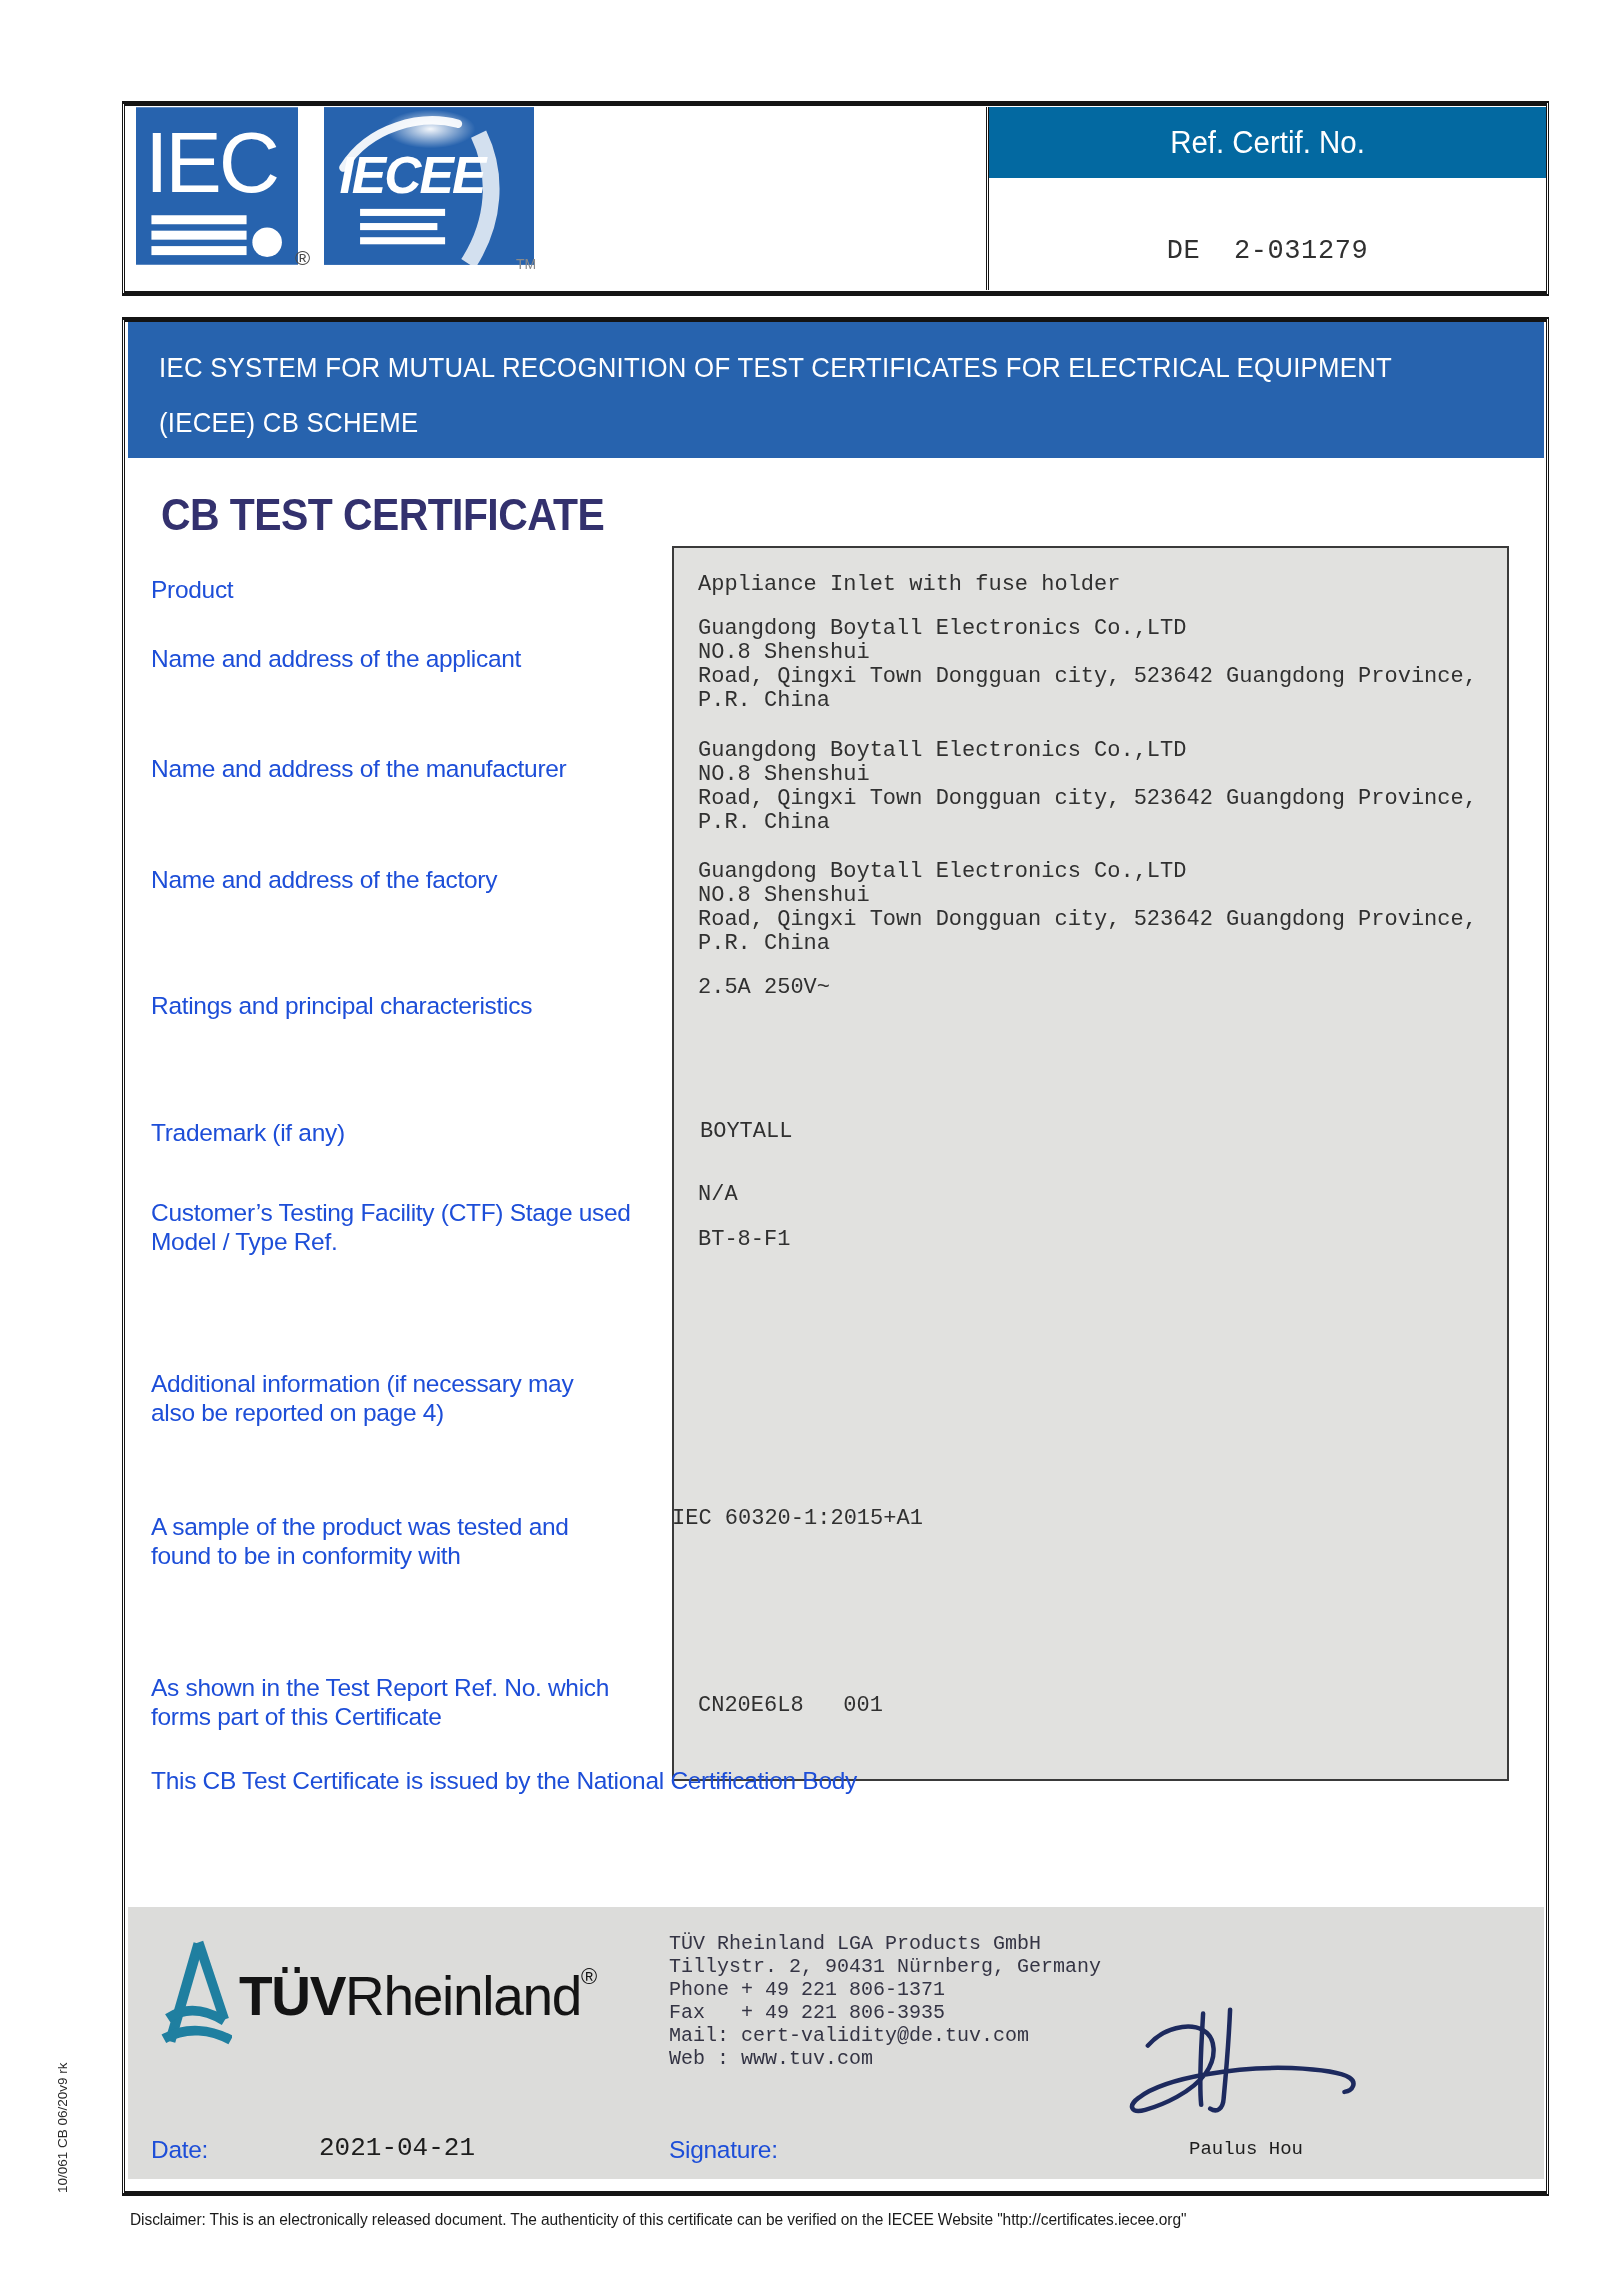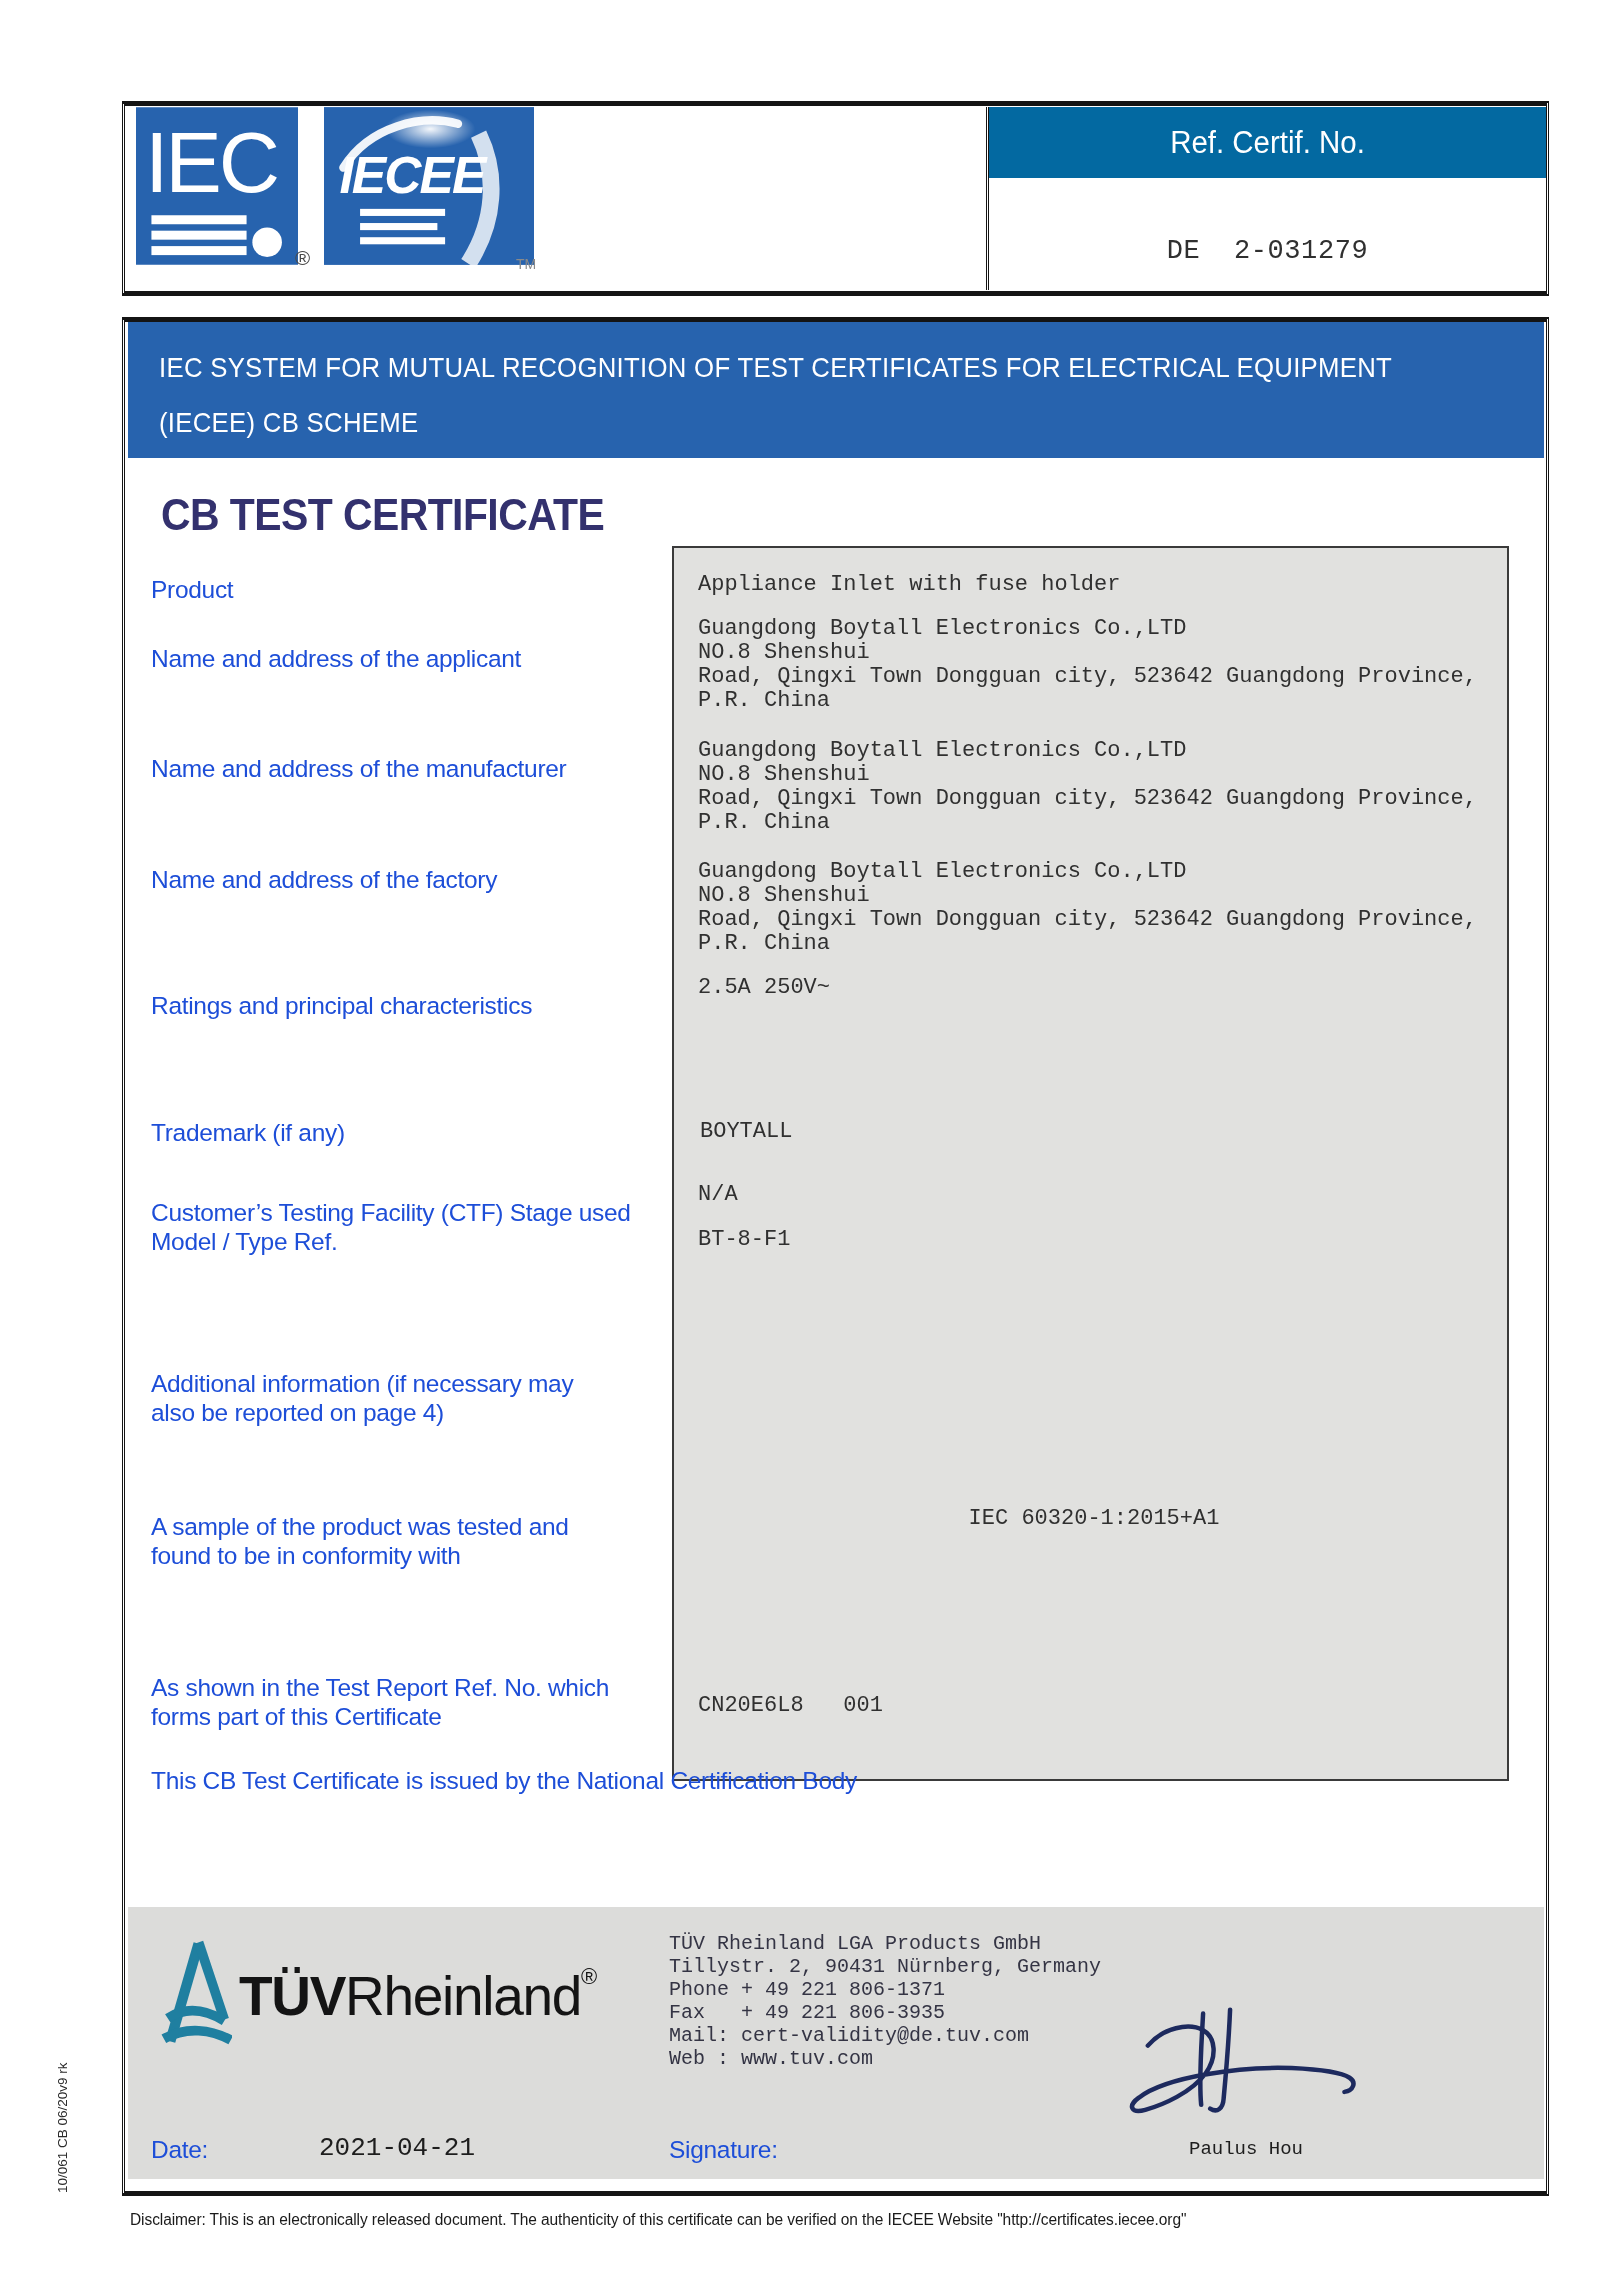--- a/index.html
+++ b/index.html
@@ -117,21 +117,21 @@
 Road, Qingxi Town Dongguan city, 523642 Guangdong Province,
 P.R. China</div>
 <div class="abs mono val" style="left:698px;top:860px;width:804px;">Guangdong Boytall Electronics Co.,LTD
 NO.8 Shenshui
 Road, Qingxi Town Dongguan city, 523642 Guangdong Province,
 P.R. China</div>
 <div class="abs mono val" style="left:698px;top:976px;width:792px;">2.5A 250V~</div>
 <div class="abs mono val" style="left:700px;top:1120px;width:792px;">BOYTALL</div>
 <div class="abs mono val" style="left:698px;top:1183px;width:792px;">N/A</div>
 <div class="abs mono val" style="left:698px;top:1228px;width:792px;">BT-8-F1</div>
-<div class="abs mono val" style="left:698px;top:1507px;width:792px;text-align:center;">IEC 60320-1:2015+A1</div>
+<div class="abs mono val" style="left:672px;top:1507px;width:792px;">IEC 60320-1:2015+A1</div>
 <div class="abs mono val" style="left:698px;top:1694px;width:792px;">CN20E6L8   001</div>
 
 <div class="abs label" style="left:151px;top:1766px;width:901px;white-space:nowrap;">This CB Test Certificate is issued by the National Certification Body</div>
 
 <div class="abs footer-panel" style="left:128px;top:1907px;width:1416px;height:272px;"></div>
 
 <svg class="abs" style="left:160px;top:1937px;" width="72" height="111" viewBox="0 0 112 172">
   <path d="M60,10 L16,162" stroke="#1f7fa0" stroke-width="16" fill="none" stroke-linecap="butt"></path>
   <path d="M60,8 L100,128" stroke="#1f7fa0" stroke-width="15" fill="none" stroke-linecap="butt"></path>
   <path d="M12,126 C40,108 70,112 100,130" stroke="#1f7fa0" stroke-width="15" fill="none" stroke-linecap="butt"></path>

